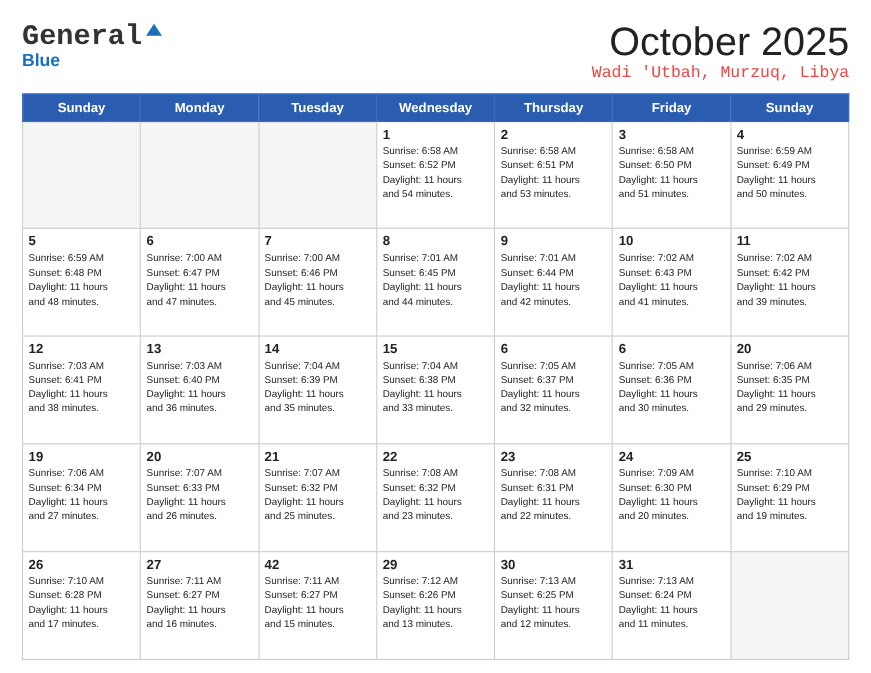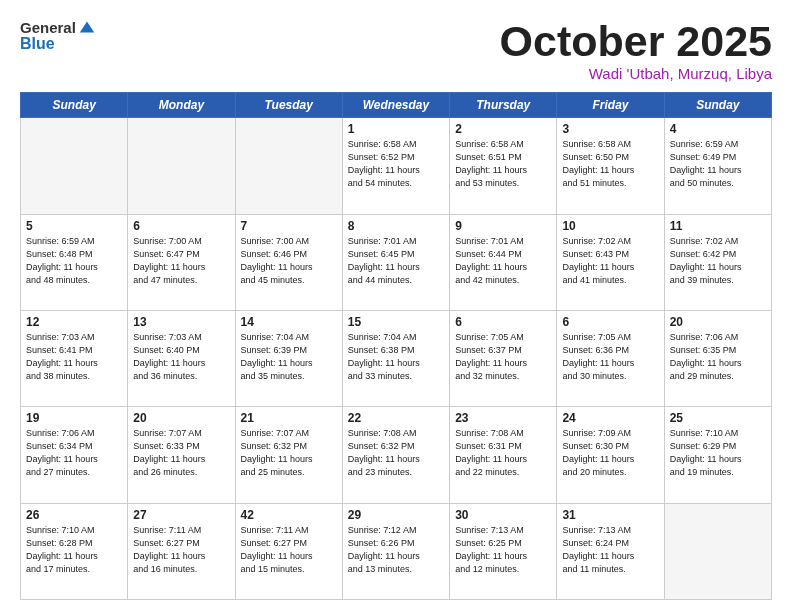--- a/index.html
+++ b/index.html
@@ -23,64 +23,65 @@
       align-items: flex-start;
       margin-bottom: 10px;
     }
     .logo {
       display: flex;
       flex-direction: column;
       align-items: flex-start;
     }
     .logo-text {
       display: flex;
-      align-items: flex-end;
-      font-size: 15px;
+      align-items: flex-start;
+      font-size: 26px;
       font-weight: bold;
+      font-family: Liberation Mono, monospace;
     }
     .logo-general {
       color: #333;
     }
     .logo-blue {
       color: #1a6fbd;
     }
     .logo-icon {
       width: 18px;
       height: 18px;
       margin-left: 2px;
     }
     .title-block {
       text-align: right;
     }
     .month-title {
-      font-size: 43px;
-      font-weight: bold;
+      font-size: 36px;
+      font-weight: normal;
       color: #222;
       line-height: 1.1;
     }
     .location {
       font-size: 15px;
-      color: #a21caf;
+      color: #ef4444;
+      font-family: Liberation Mono, monospace;
     }
     .calendar {
       flex: 1;
       border: 1px solid #ccc;
       border-collapse: collapse;
       width: 100%;
       table-layout: fixed;
     }
     .calendar th {
       background: #2a5db0;
       color: #fff;
       text-align: center;
       font-size: 12px;
       font-weight: bold;
       padding: 5px 2px;
       border: 1px solid #3a6dc0;
-      font-style: italic;
     }
     .calendar td {
       border: 1px solid #ccc;
       vertical-align: top;
       padding: 4px 5px;
       font-size: 9.5px;
       color: #222;
       background: #fff;
       height: 88px;
     }

